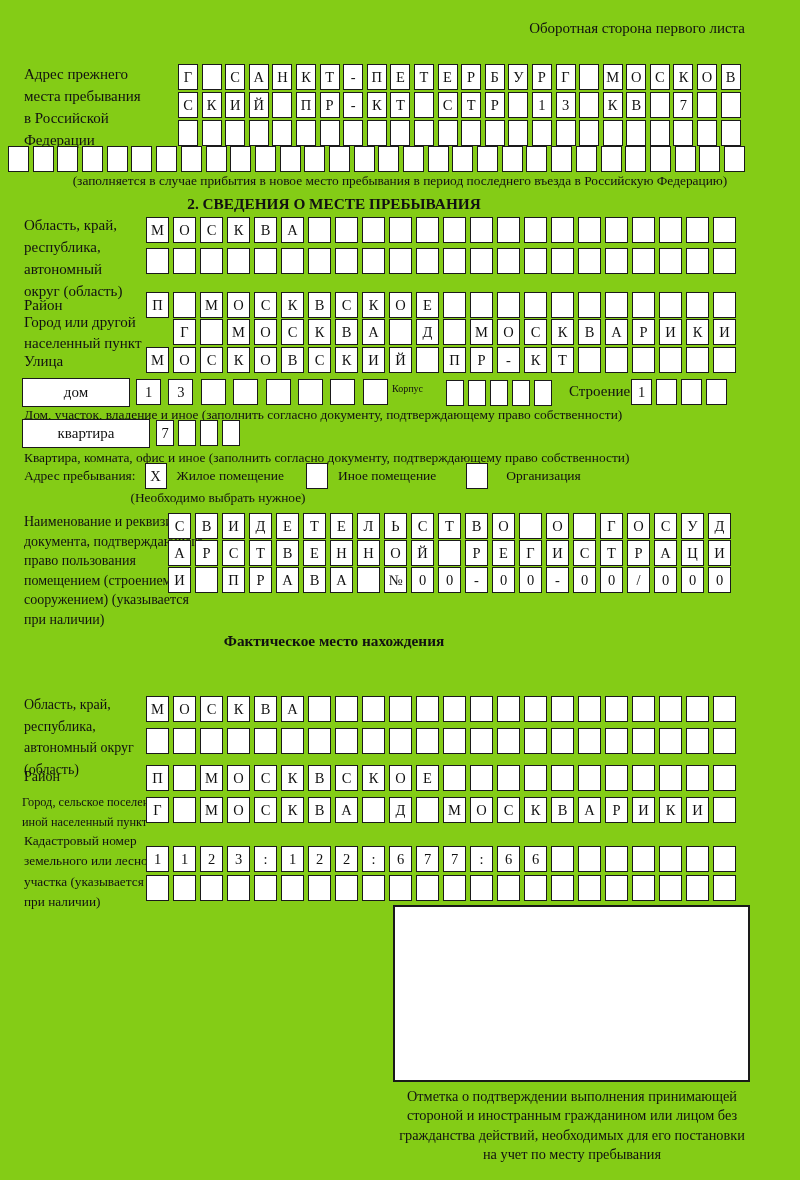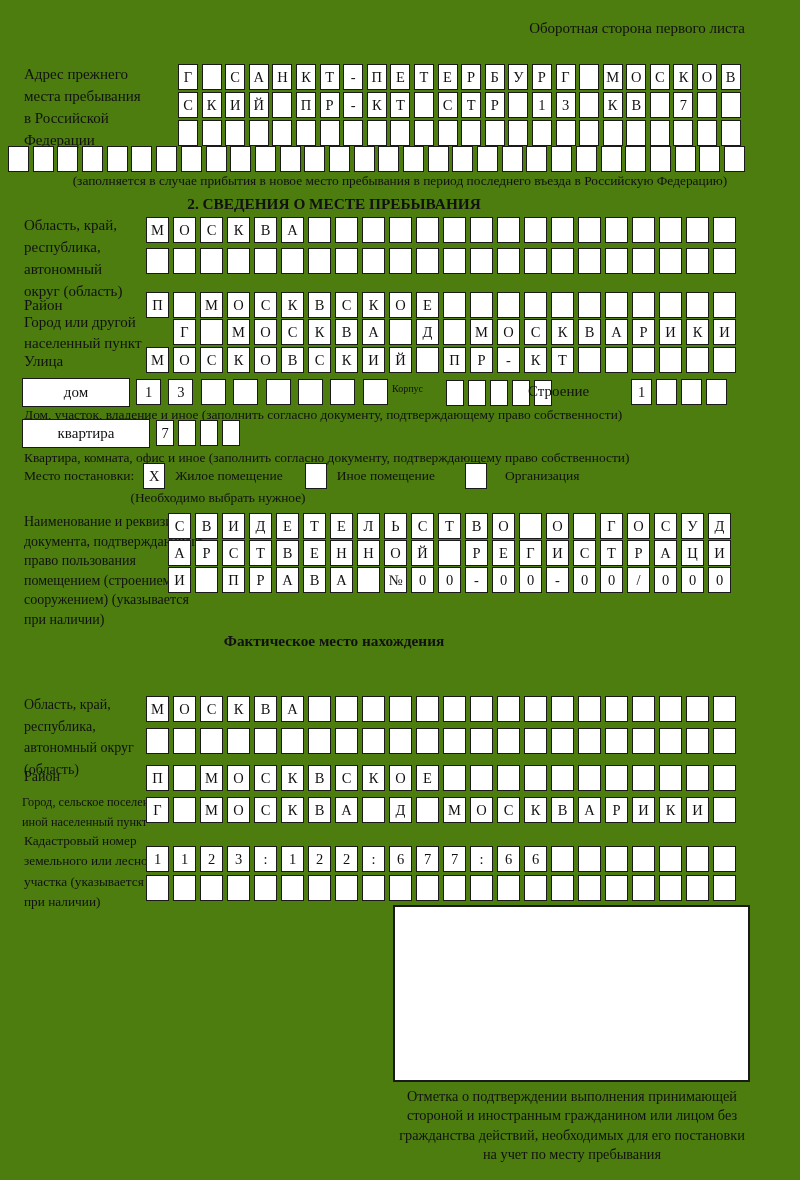--- a/index.html
+++ b/index.html
@@ -1,16 +1,16 @@
 <!DOCTYPE html>
 <html><head>
 <meta charset="utf-8">
 <style>
   html,body{margin:0;padding:0;background:#fff;}
-  #page{position:relative;width:800px;height:1180px;background:#4d7c0f;overflow:hidden;
+  #page{position:relative;width:800px;height:1180px;background:#84cc16;overflow:hidden;
         font-family:"Liberation Serif","DejaVu Serif",serif;color:#111;}
   .abs{position:absolute;}
   .lbl{font-size:15px;line-height:22px;white-space:pre-line;}
   .sm{font-size:13px;line-height:20.5px;}
   .cap{font-size:13.4px;}
   .hd{font-weight:bold;font-size:15.3px;text-align:center;width:668px;left:0;}
   .ctr{text-align:center;}
   .grid{position:absolute;display:flex;}
   .cl{box-sizing:border-box;border:1.5px solid #1a1a1a;background:#fff;height:26px;flex:none;
       display:flex;align-items:center;justify-content:center;font-size:14.5px;color:#111;}
@@ -295,40 +295,40 @@
       <div class="cl"></div>
     </div>
   <div class="abs" style="left:392px;top:383px;font-size:10px;">Корпус</div>
   <div class="grid gk" style="left:446px;top:380px;">
       <div class="cl"></div>
       <div class="cl"></div>
       <div class="cl"></div>
       <div class="cl"></div>
       <div class="cl"></div>
     </div>
-  <div class="abs" style="left:528px;top:383px;font-size:15px;">Строение</div>
+  <div class="abs" style="left:569px;top:383px;font-size:15px;">Строение</div>
   <div class="grid gt" style="left:631px;top:379px;">
       <div class="cl">1</div>
       <div class="cl"></div>
       <div class="cl"></div>
       <div class="cl"></div>
     </div>
   <div class="abs cap" style="left:24px;top:407px;width:760px;">Дом, участок, владение и иное (заполнить согласно документу, подтверждающему право собственности)</div>
 
   <div class="wbox" style="left:22px;top:419px;width:128px;height:29px;">квартира</div>
   <div class="grid gk" style="left:156px;top:420px;">
       <div class="cl">7</div>
       <div class="cl"></div>
       <div class="cl"></div>
       <div class="cl"></div>
     </div>
   <div class="abs cap" style="left:24px;top:450px;width:760px;">Квартира, комната, офис и иное (заполнить согласно документу, подтверждающему право собственности)</div>
 
   <div class="abs stay" style="left:24px;top:463px;">
-    <span>Место постановки:</span>
+    <span>Адрес пребывания:</span>
     <div class="cbx" style="margin-left:9px;">X</div>
     <span style="margin-left:10px;">Жилое помещение</span>
     <div class="cbx" style="margin-left:22px;"></div>
     <span style="margin-left:10px;">Иное помещение</span>
     <div class="cbx" style="margin-left:30px;"></div>
     <span style="margin-left:18px;">Организация</span>
   </div>
   <div class="abs cap ctr" style="left:88px;top:490px;width:260px;">(Необходимо выбрать нужное)</div>
 
   <div class="abs lbl" style="left:24px;top:512px;width:195px;font-size:14px;line-height:19.6px;">Наименование и реквизиты

